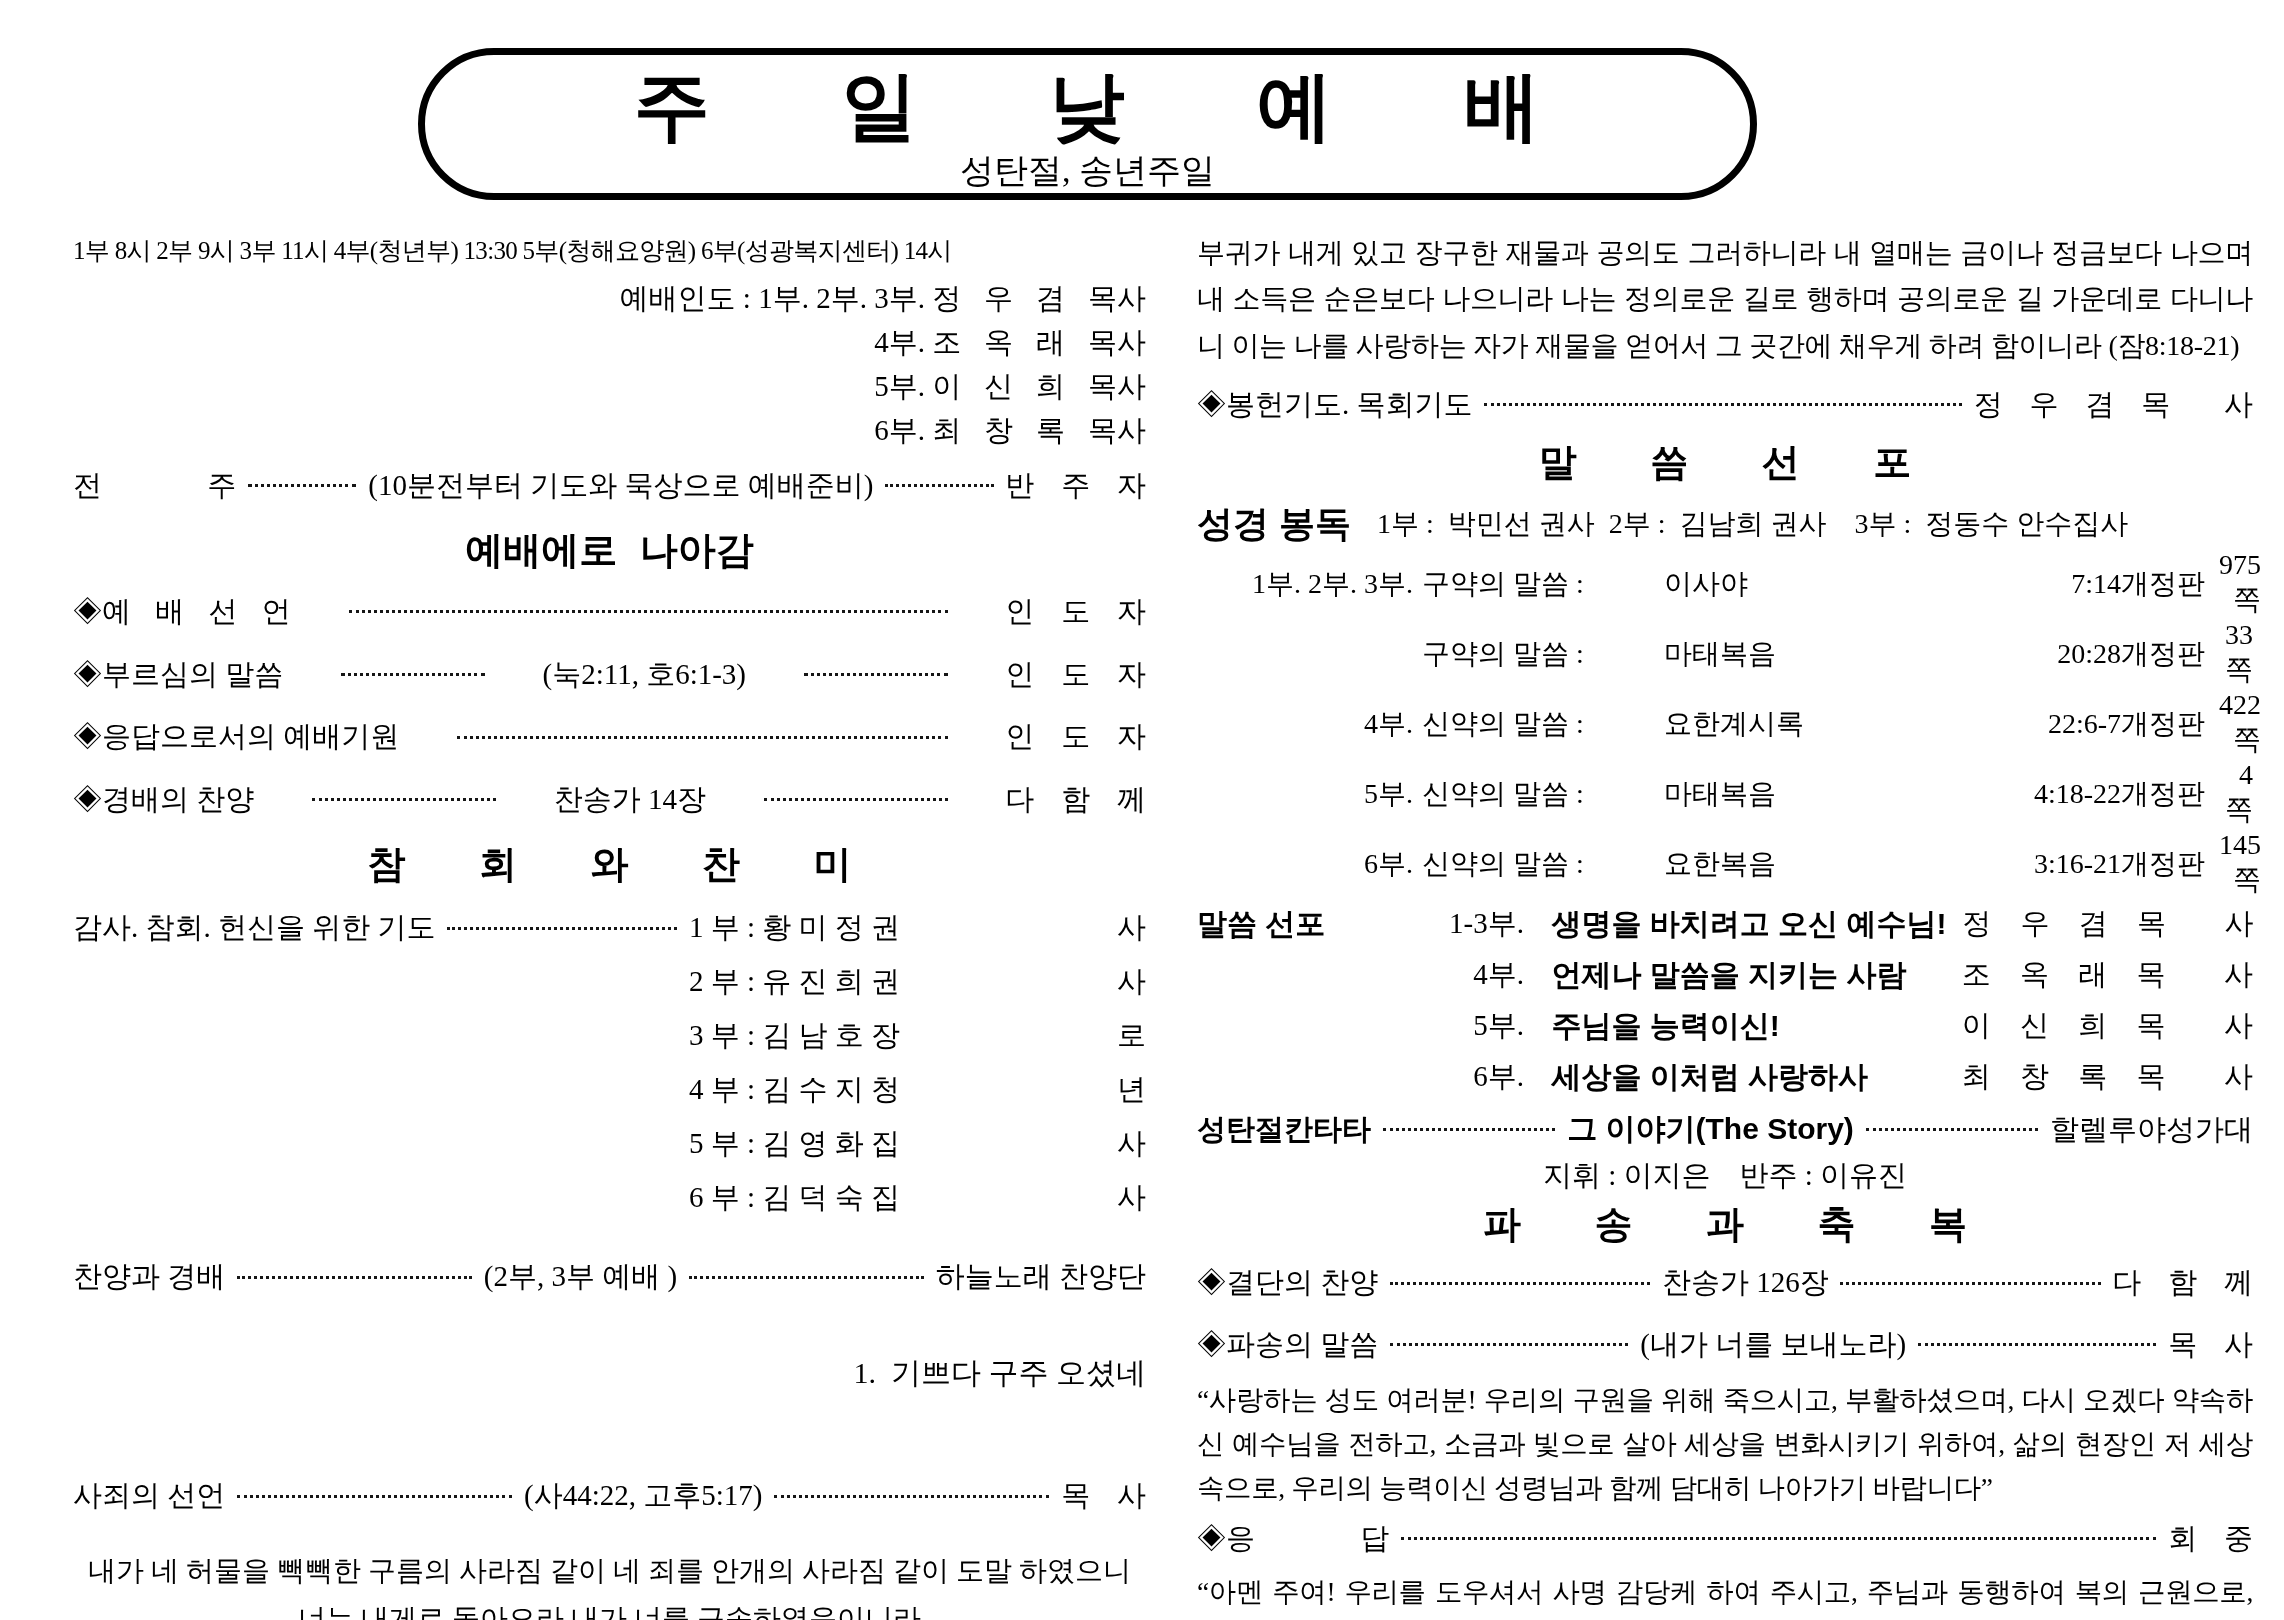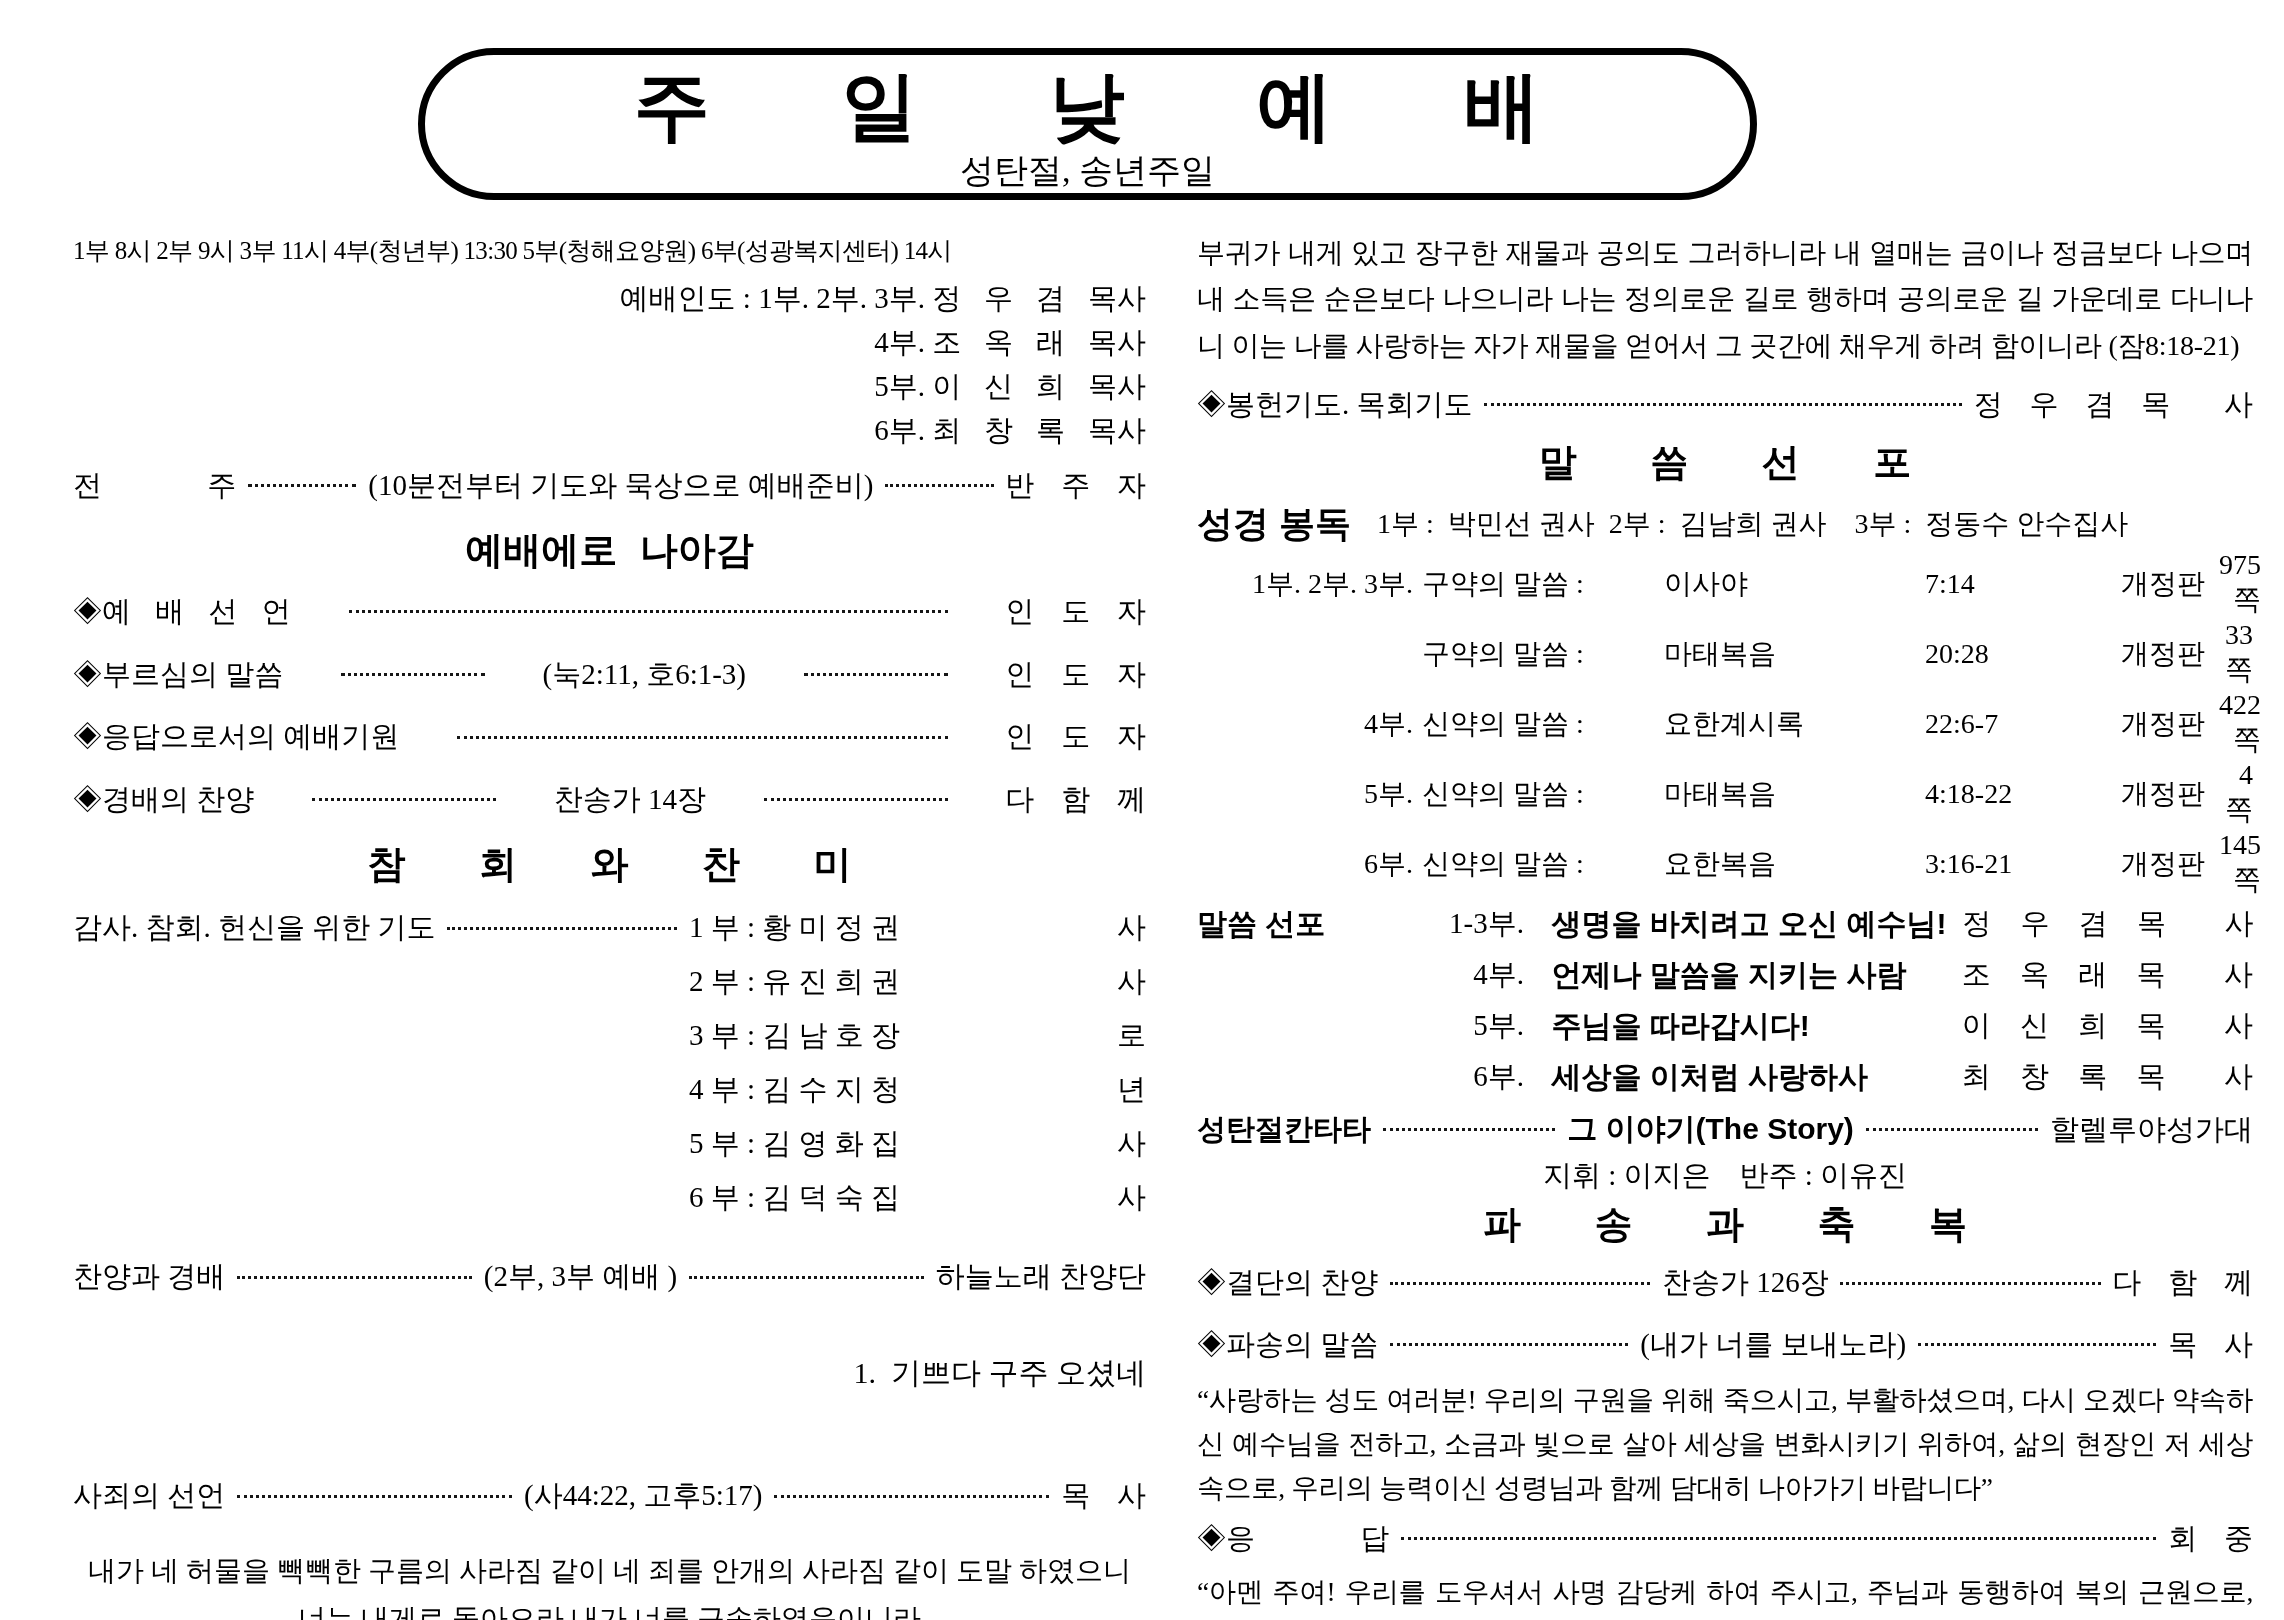--- a/index.html
+++ b/index.html
@@ -70,21 +70,21 @@
   .r-scripture{line-height:1.66;font-size:28px;text-align:justify;letter-spacing:-0.3px;}
   .offprayer{margin-top:14.4px;}
   .h-word{margin-top:15.7px;}
   .readers-row{display:flex;align-items:center;margin-top:14.4px;min-height:41px;}
   .readers-label{font-size:36px;flex:0 0 auto;}
   .readers-text{flex:1 1 auto;margin-left:26px;font-size:28px;}
   .rd-row{display:flex;align-items:center;min-height:50px;font-size:28px;}
   .rd-part{flex:0 0 216px;text-align:right;white-space:nowrap;}
   .rd-kind{flex:0 0 216px;padding-left:9.1px;white-space:nowrap;}
   .rd-book{flex:0 0 261px;padding-left:26px;white-space:nowrap;}
-  .rd-verse{flex:0 0 196px;text-align:left;white-space:nowrap;}
+  .rd-verse{flex:0 0 196px;text-align:right;white-space:nowrap;}
   .rd-ed{flex:0 0 98px;text-align:left;}
   .rd-page{flex:1 1 auto;text-align:right;}
   .sm-row{display:flex;align-items:center;min-height:51px;}
   .sm-label{flex:0 0 196px;font-size:30px;}
   .sm-part{flex:0 0 131px;text-align:right;white-space:nowrap;}
   .sm-title{flex:1 1 auto;padding-left:27.4px;font-size:30px;white-space:nowrap;}
   .sm-preacher{flex:0 0 307px;text-align:right;word-spacing:22px;}
   .cantata{margin-top:3.9px;min-height:47px;}
   .cantata-center{font-family:"Liberation Sans", sans-serif;font-weight:bold;font-size:30px;}
   .credits{text-align:center;margin-top:2.6px;min-height:39px;}
@@ -287,21 +287,21 @@
       </div>
       <div class="sm-row">
         <span class="sm-label"></span>
         <span class="sm-part">4부.</span>
         <span class="bold-sans sm-title">언제나 말씀을 지키는 사람</span>
         <span class="sm-preacher keep">조 옥 래 목  사</span>
       </div>
       <div class="sm-row">
         <span class="sm-label"></span>
         <span class="sm-part">5부.</span>
-        <span class="bold-sans sm-title">주님을 따라갑시다!</span>
+        <span class="bold-sans sm-title">주님을 능력이신!</span>
         <span class="sm-preacher keep">이 신 희 목  사</span>
       </div>
       <div class="sm-row">
         <span class="sm-label"></span>
         <span class="sm-part">6부.</span>
         <span class="bold-sans sm-title">세상을 이처럼 사랑하사</span>
         <span class="sm-preacher keep">최 창 록 목  사</span>
       </div>
 
       <div class="row cantata">

